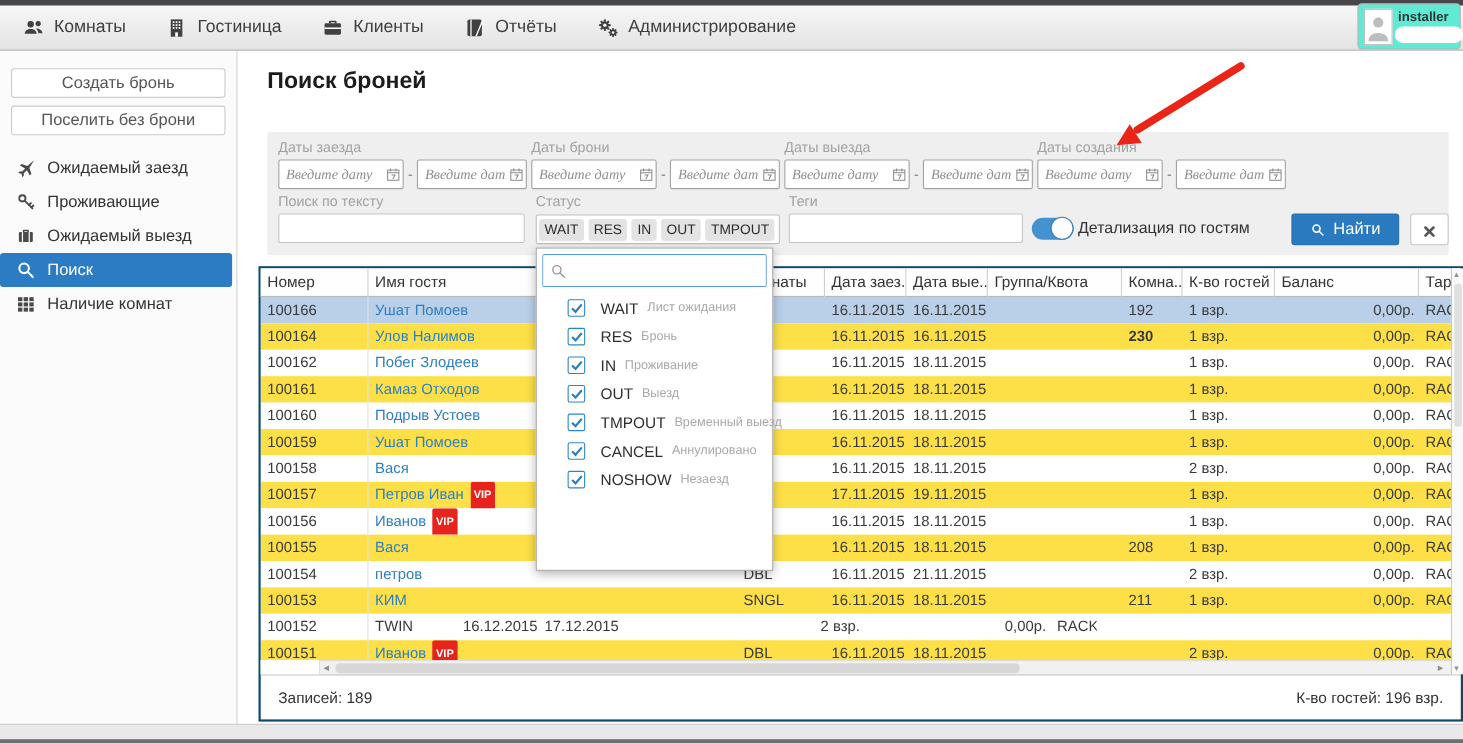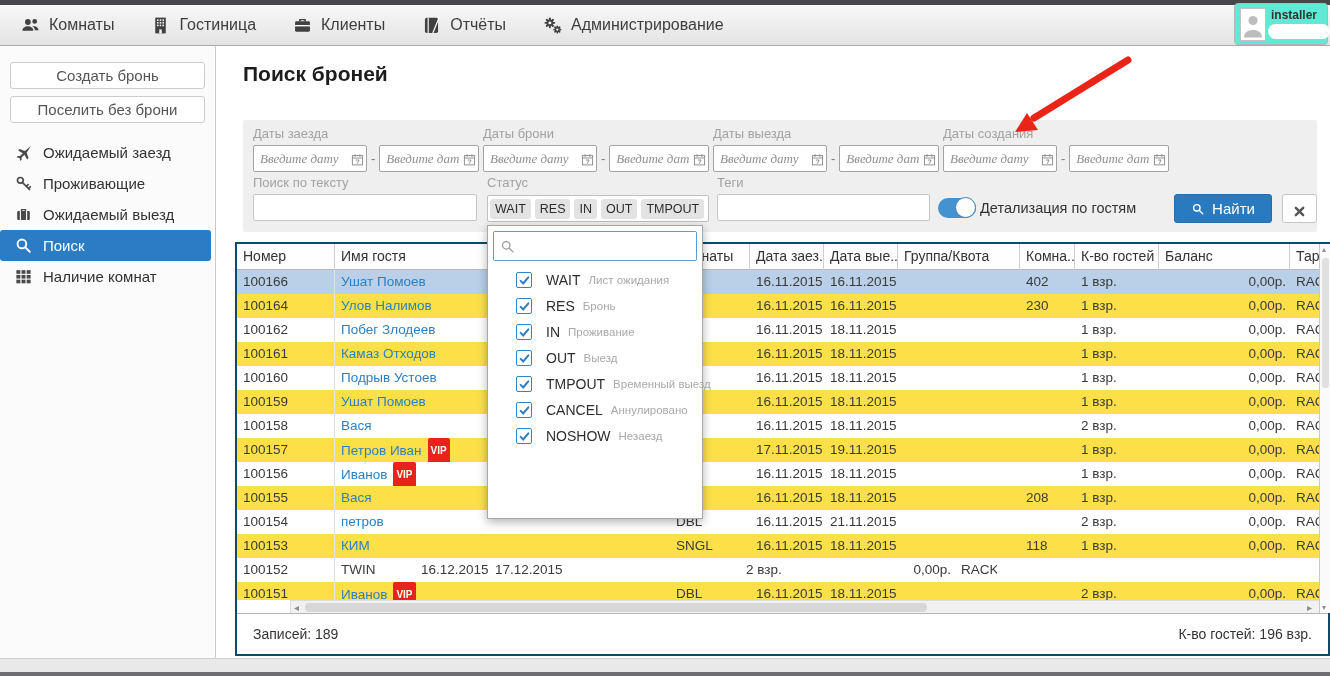--- a/index.html
+++ b/index.html
@@ -376,33 +376,33 @@
           <div class="hcell" style="width: 42px;">Тариф</div>
         </div>
       <div class="grid-body" id="tbody">
           <div class="grow selected">
             <div class="gcell c-num" style="width: 98px;">100166</div>
             <div class="gcell c-name" style="width: 335px;"><a class="glink">Ушат Помоев</a></div>
             <div class="gcell c-room_type" style="width: 80px;"></div>
             <div class="gcell c-arrival" style="width: 74px;">16.11.2015</div>
             <div class="gcell c-departure" style="width: 74px;">16.11.2015</div>
             <div class="gcell c-group" style="width: 122px;"></div>
-            <div class="gcell c-room" style="width: 55px;">402</div>
+            <div class="gcell c-room" style="width: 55px;">192</div>
             <div class="gcell c-guests" style="width: 84px;">1 взр.</div>
             <div class="gcell c-balance right" style="width: 131px;">0,00р.</div>
             <div class="gcell c-rate" style="width: 42px;">RACK</div>
           </div>
           <div class="grow alt">
             <div class="gcell c-num" style="width: 98px;">100164</div>
             <div class="gcell c-name" style="width: 335px;"><a class="glink">Улов Налимов</a></div>
             <div class="gcell c-room_type" style="width: 80px;"></div>
             <div class="gcell c-arrival" style="width: 74px;">16.11.2015</div>
             <div class="gcell c-departure" style="width: 74px;">16.11.2015</div>
             <div class="gcell c-group" style="width: 122px;"></div>
-            <div class="gcell c-room" style="width: 55px;">230</div>
+            <div class="gcell c-room" style="width: 55px; font-weight: bold;">230</div>
             <div class="gcell c-guests" style="width: 84px;">1 взр.</div>
             <div class="gcell c-balance right" style="width: 131px;">0,00р.</div>
             <div class="gcell c-rate" style="width: 42px;">RACK</div>
           </div>
           <div class="grow">
             <div class="gcell c-num" style="width: 98px;">100162</div>
             <div class="gcell c-name" style="width: 335px;"><a class="glink">Побег Злодеев</a></div>
             <div class="gcell c-room_type" style="width: 80px;"></div>
             <div class="gcell c-arrival" style="width: 74px;">16.11.2015</div>
             <div class="gcell c-departure" style="width: 74px;">18.11.2015</div>
@@ -508,21 +508,21 @@
             <div class="gcell c-balance right" style="width: 131px;">0,00р.</div>
             <div class="gcell c-rate" style="width: 42px;">RACK</div>
           </div>
           <div class="grow alt">
             <div class="gcell c-num" style="width: 98px;">100153</div>
             <div class="gcell c-name" style="width: 335px;"><a class="glink">КИМ</a></div>
             <div class="gcell c-room_type" style="width: 80px;">SNGL</div>
             <div class="gcell c-arrival" style="width: 74px;">16.11.2015</div>
             <div class="gcell c-departure" style="width: 74px;">18.11.2015</div>
             <div class="gcell c-group" style="width: 122px;"></div>
-            <div class="gcell c-room" style="width: 55px;">118</div>
+            <div class="gcell c-room" style="width: 55px;">211</div>
             <div class="gcell c-guests" style="width: 84px;">1 взр.</div>
             <div class="gcell c-balance right" style="width: 131px;">0,00р.</div>
             <div class="gcell c-rate" style="width: 42px;">RACK</div>
           </div>
           <div class="grow">
             <div class="gcell c-num" style="width: 98px;">100152</div>
             <div class="gcell c-room_type" style="width: 80px;">TWIN</div>
             <div class="gcell c-arrival" style="width: 74px;">16.12.2015</div>
             <div class="gcell c-departure" style="width: 74px;">17.12.2015</div>
             <div class="gcell c-group" style="width: 122px;"></div>

